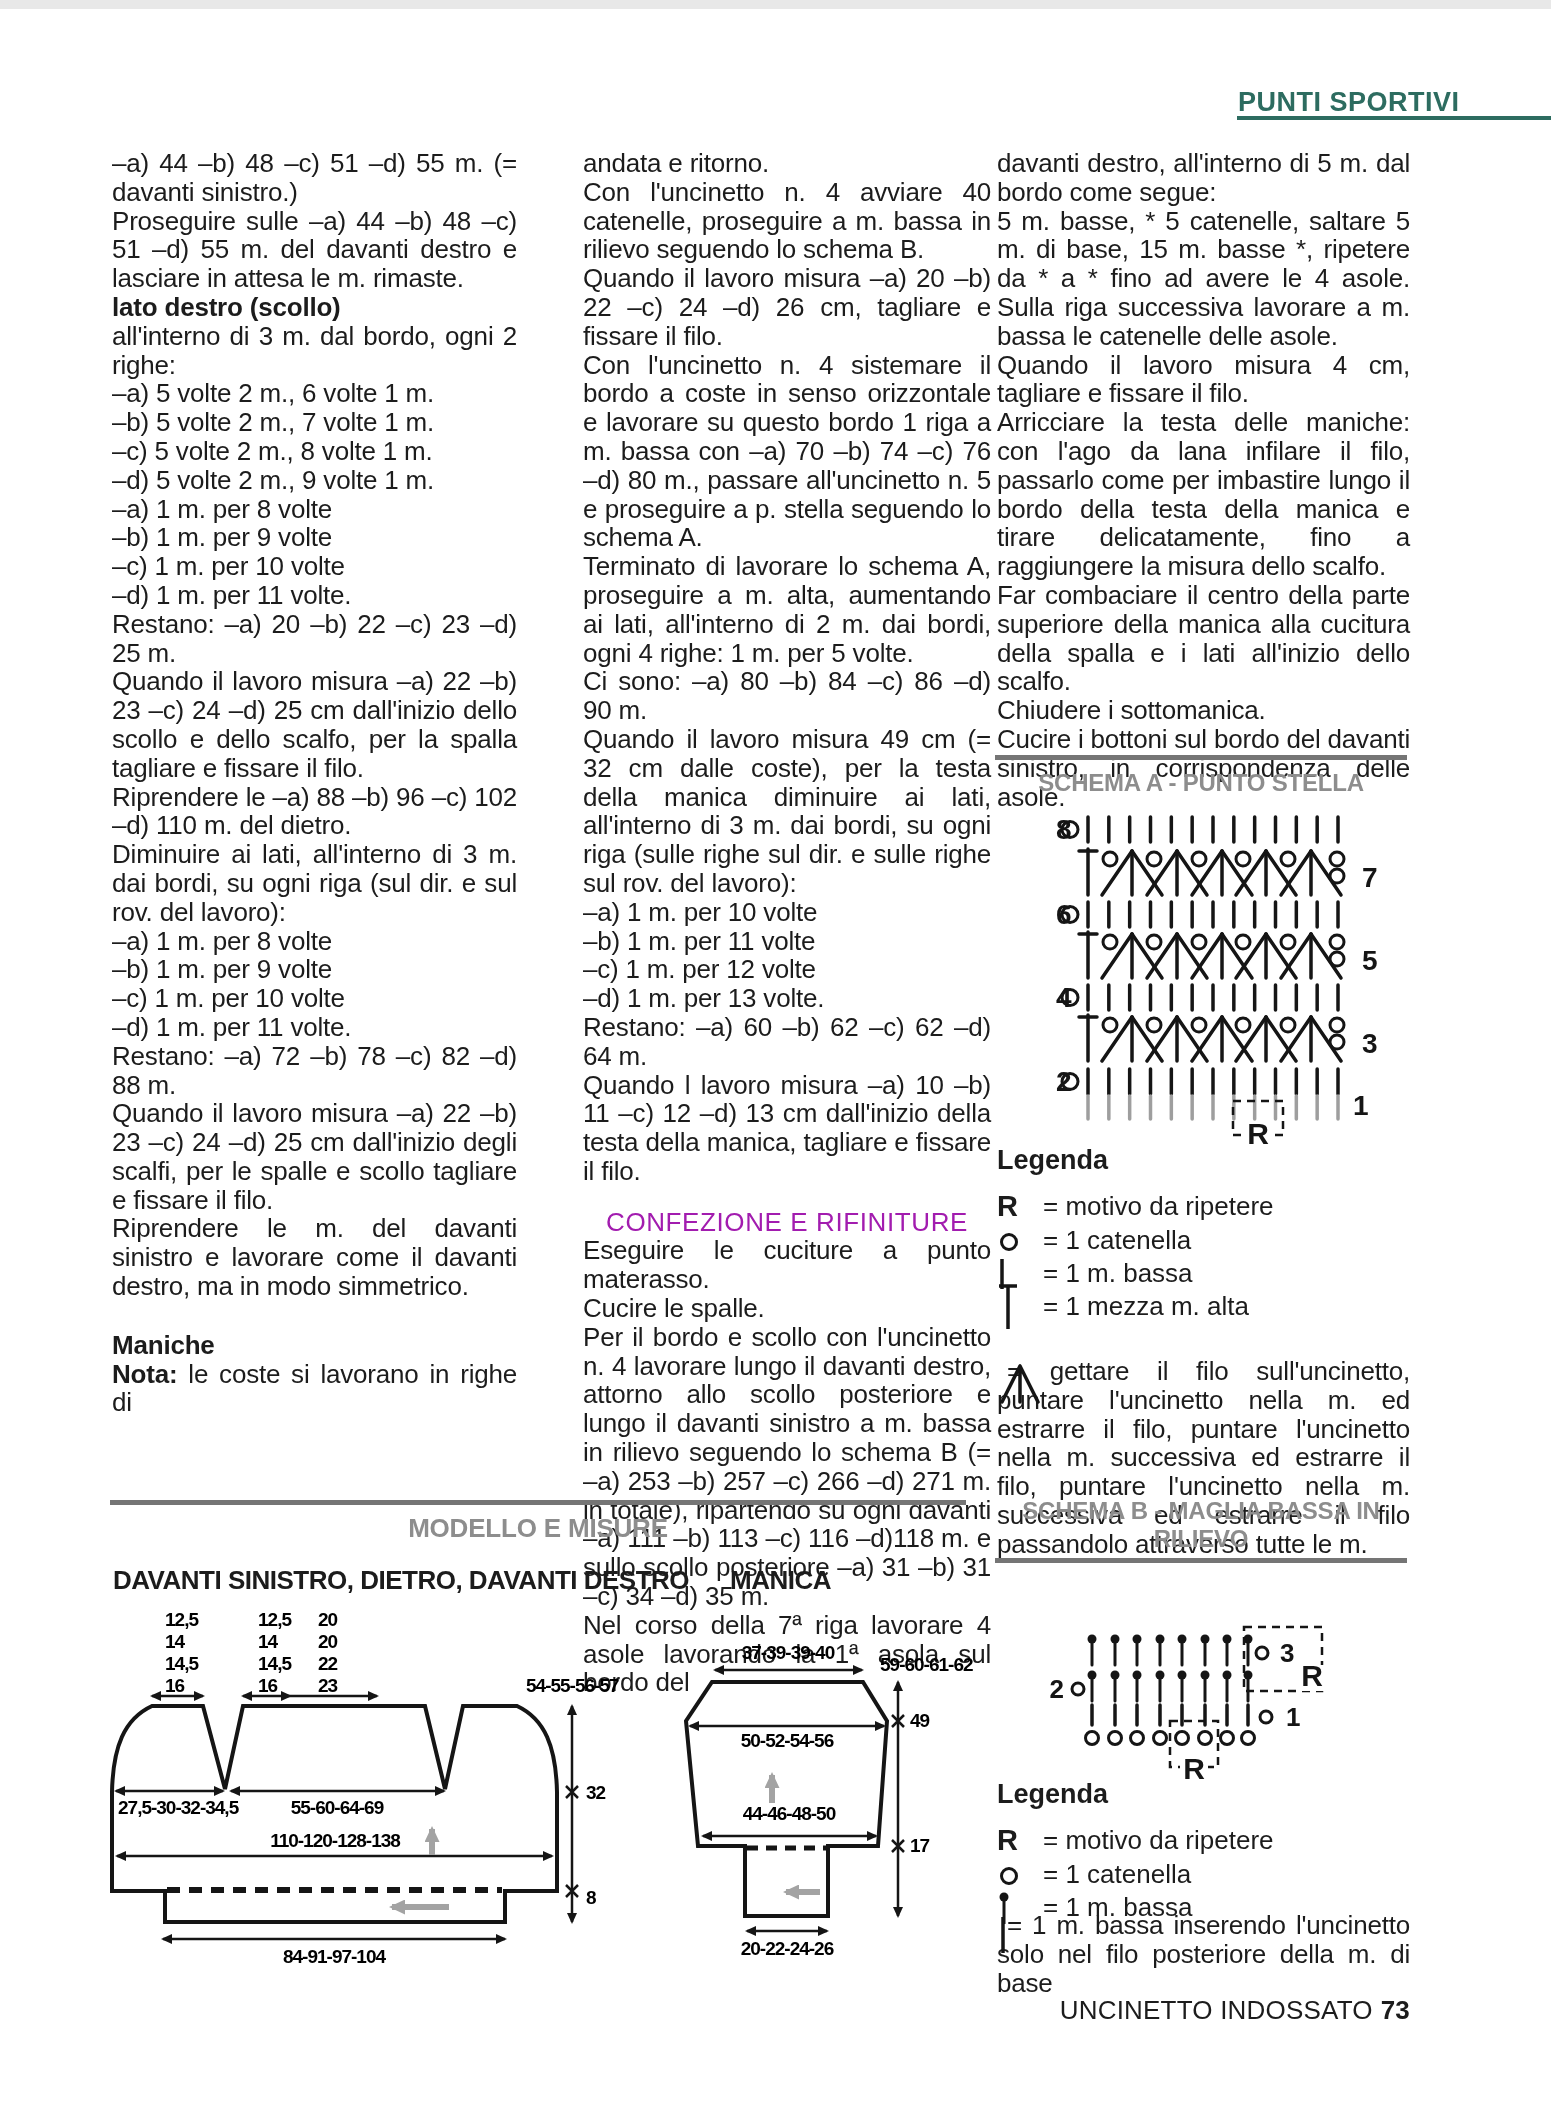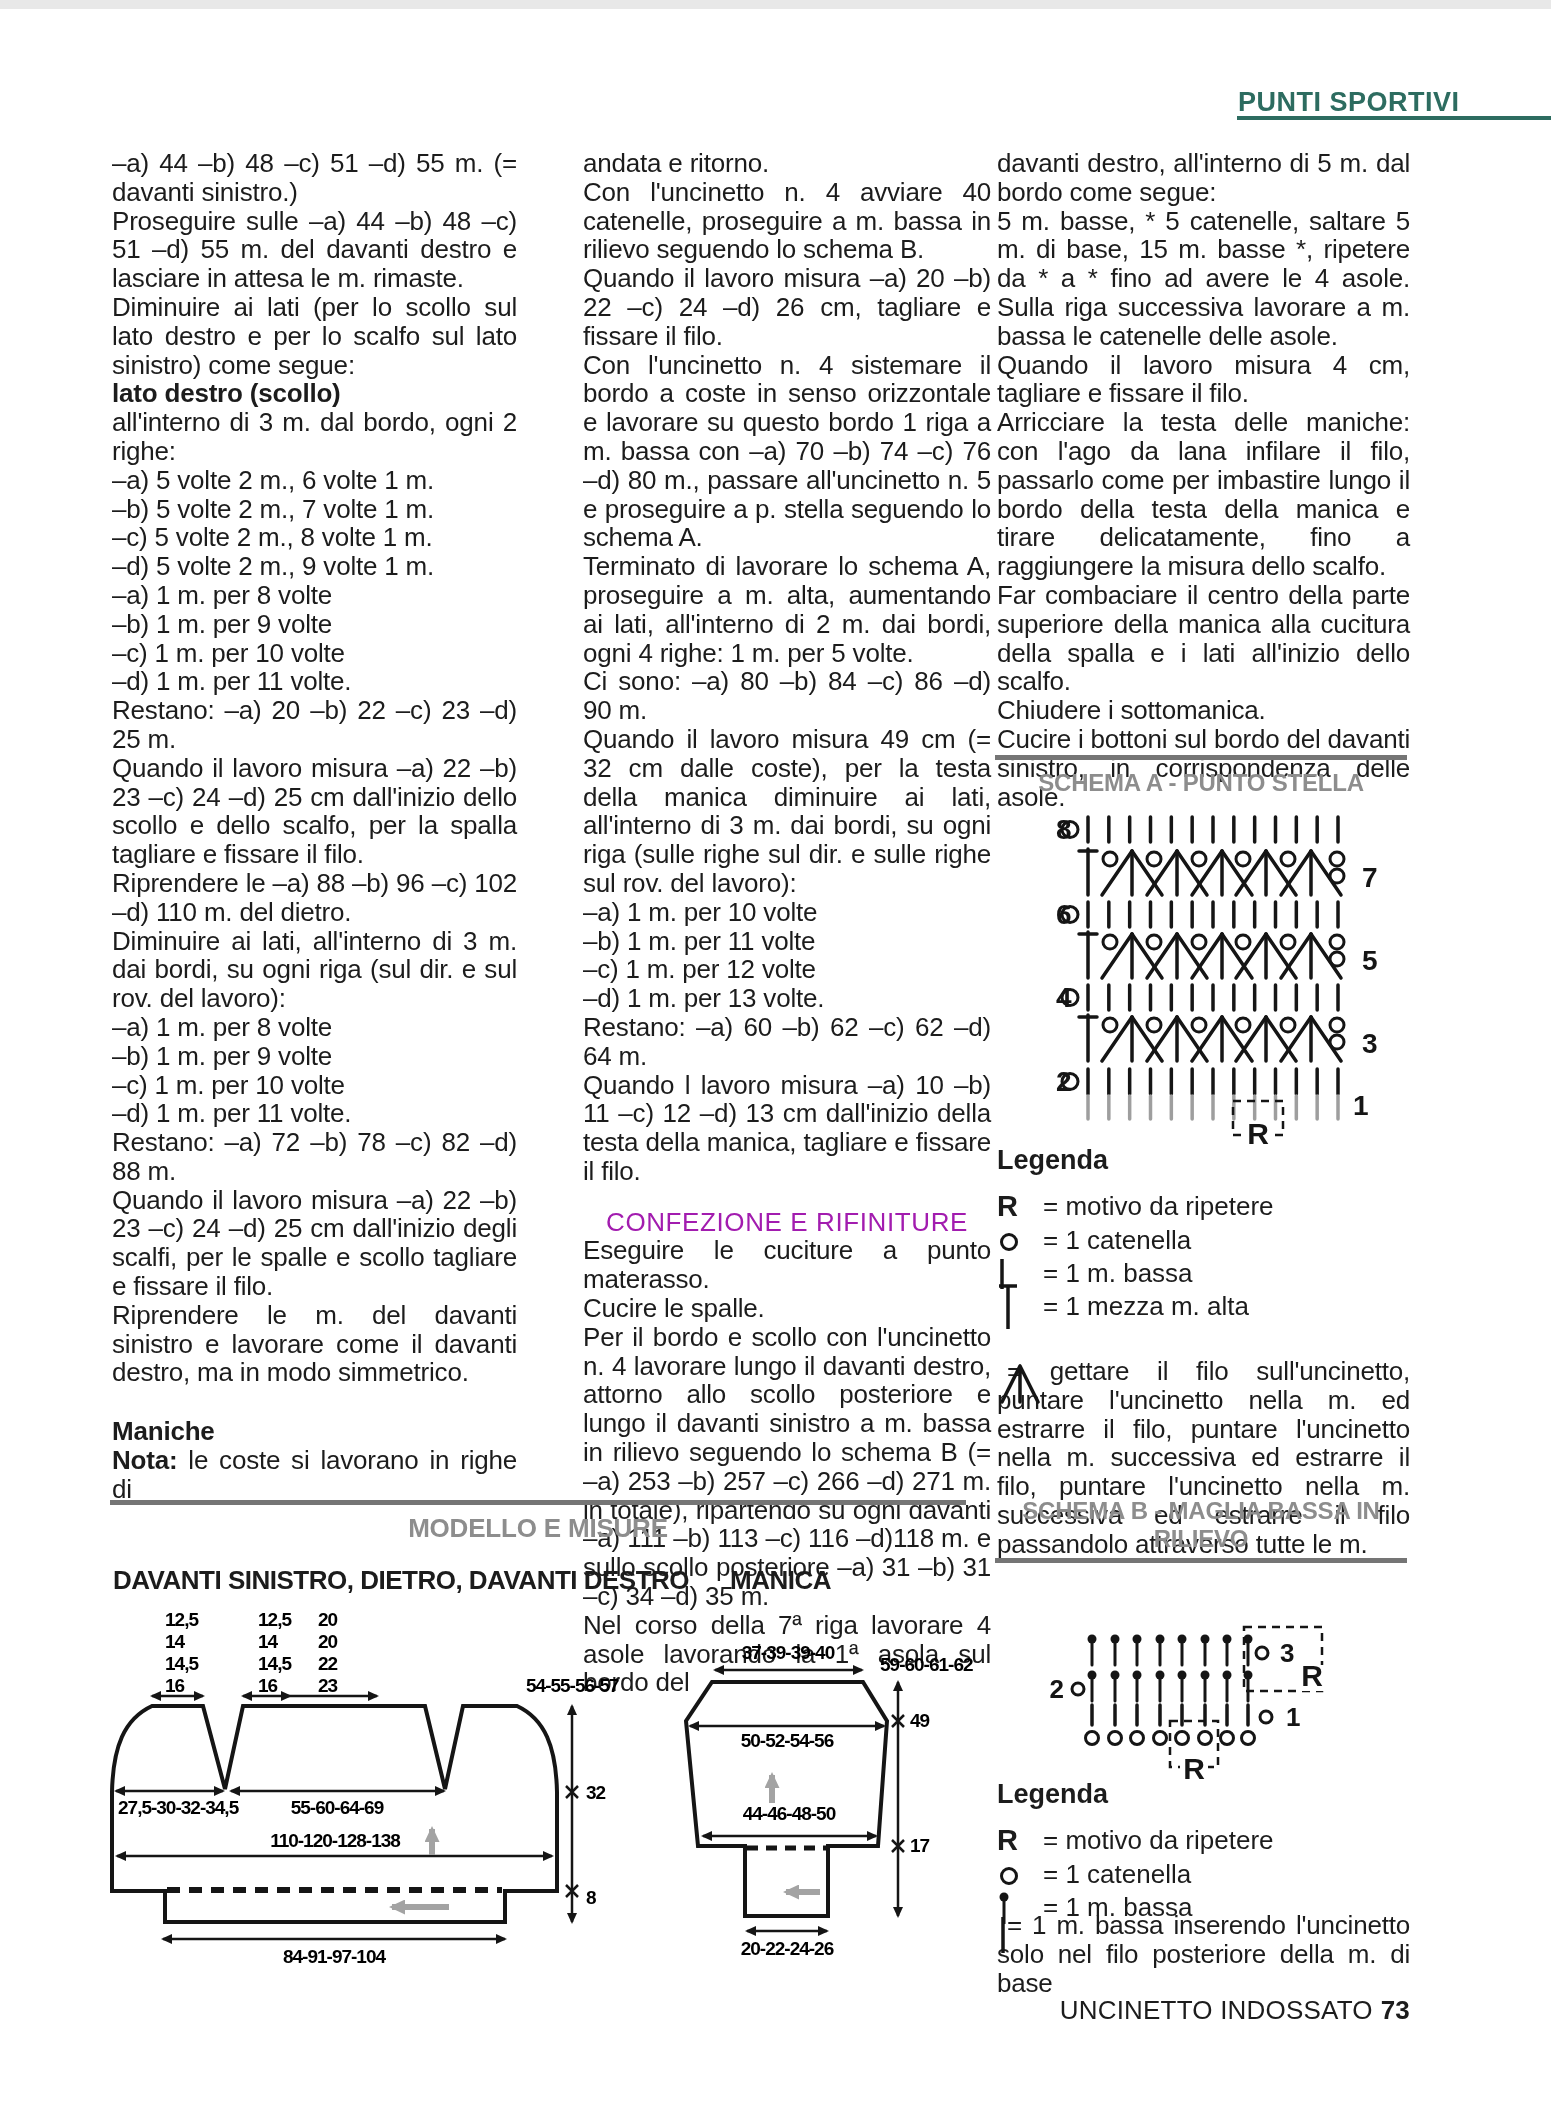--- a/index.html
+++ b/index.html
@@ -51,21 +51,20 @@
 <body>
 
 <div class="page">
 
   <div class="rubric">PUNTI SPORTIVI</div>
   <div class="rubric-rule"></div>
 
   <div class="col" id="col1">
       <p class="para"><span>–a) 44 –b) 48 –c) 51 –d) 55 m. (= davanti sinistro.)</span></p>
       <p class="para"><span>Proseguire sulle –a) 44 –b) 48 –c) 51 –d) 55 m. del davanti destro e lasciare in attesa le m. rimaste.</span></p>
-      <p class="para"><span>Diminuire ai lati (per lo scollo sul lato destro e per lo scalfo sul lato sinistro) come segue:</span></p>
       <p class="para"><b>lato destro (scollo)</b></p>
       <p class="para"><span>all'interno di 3 m. dal bordo, ogni 2 righe:</span></p>
       <p class="para"><span>–a) 5 volte 2 m., 6 volte 1 m.</span></p>
       <p class="para"><span>–b) 5 volte 2 m., 7 volte 1 m.</span></p>
       <p class="para"><span>–c) 5 volte 2 m., 8 volte 1 m.</span></p>
       <p class="para"><span>–d) 5 volte 2 m., 9 volte 1 m.</span></p>
       <p class="para"><span>–a) 1 m. per 8 volte</span></p>
       <p class="para"><span>–b) 1 m. per 9 volte</span></p>
       <p class="para"><span>–c) 1 m. per 10 volte</span></p>
       <p class="para"><span>–d) 1 m. per 11 volte.</span></p>

